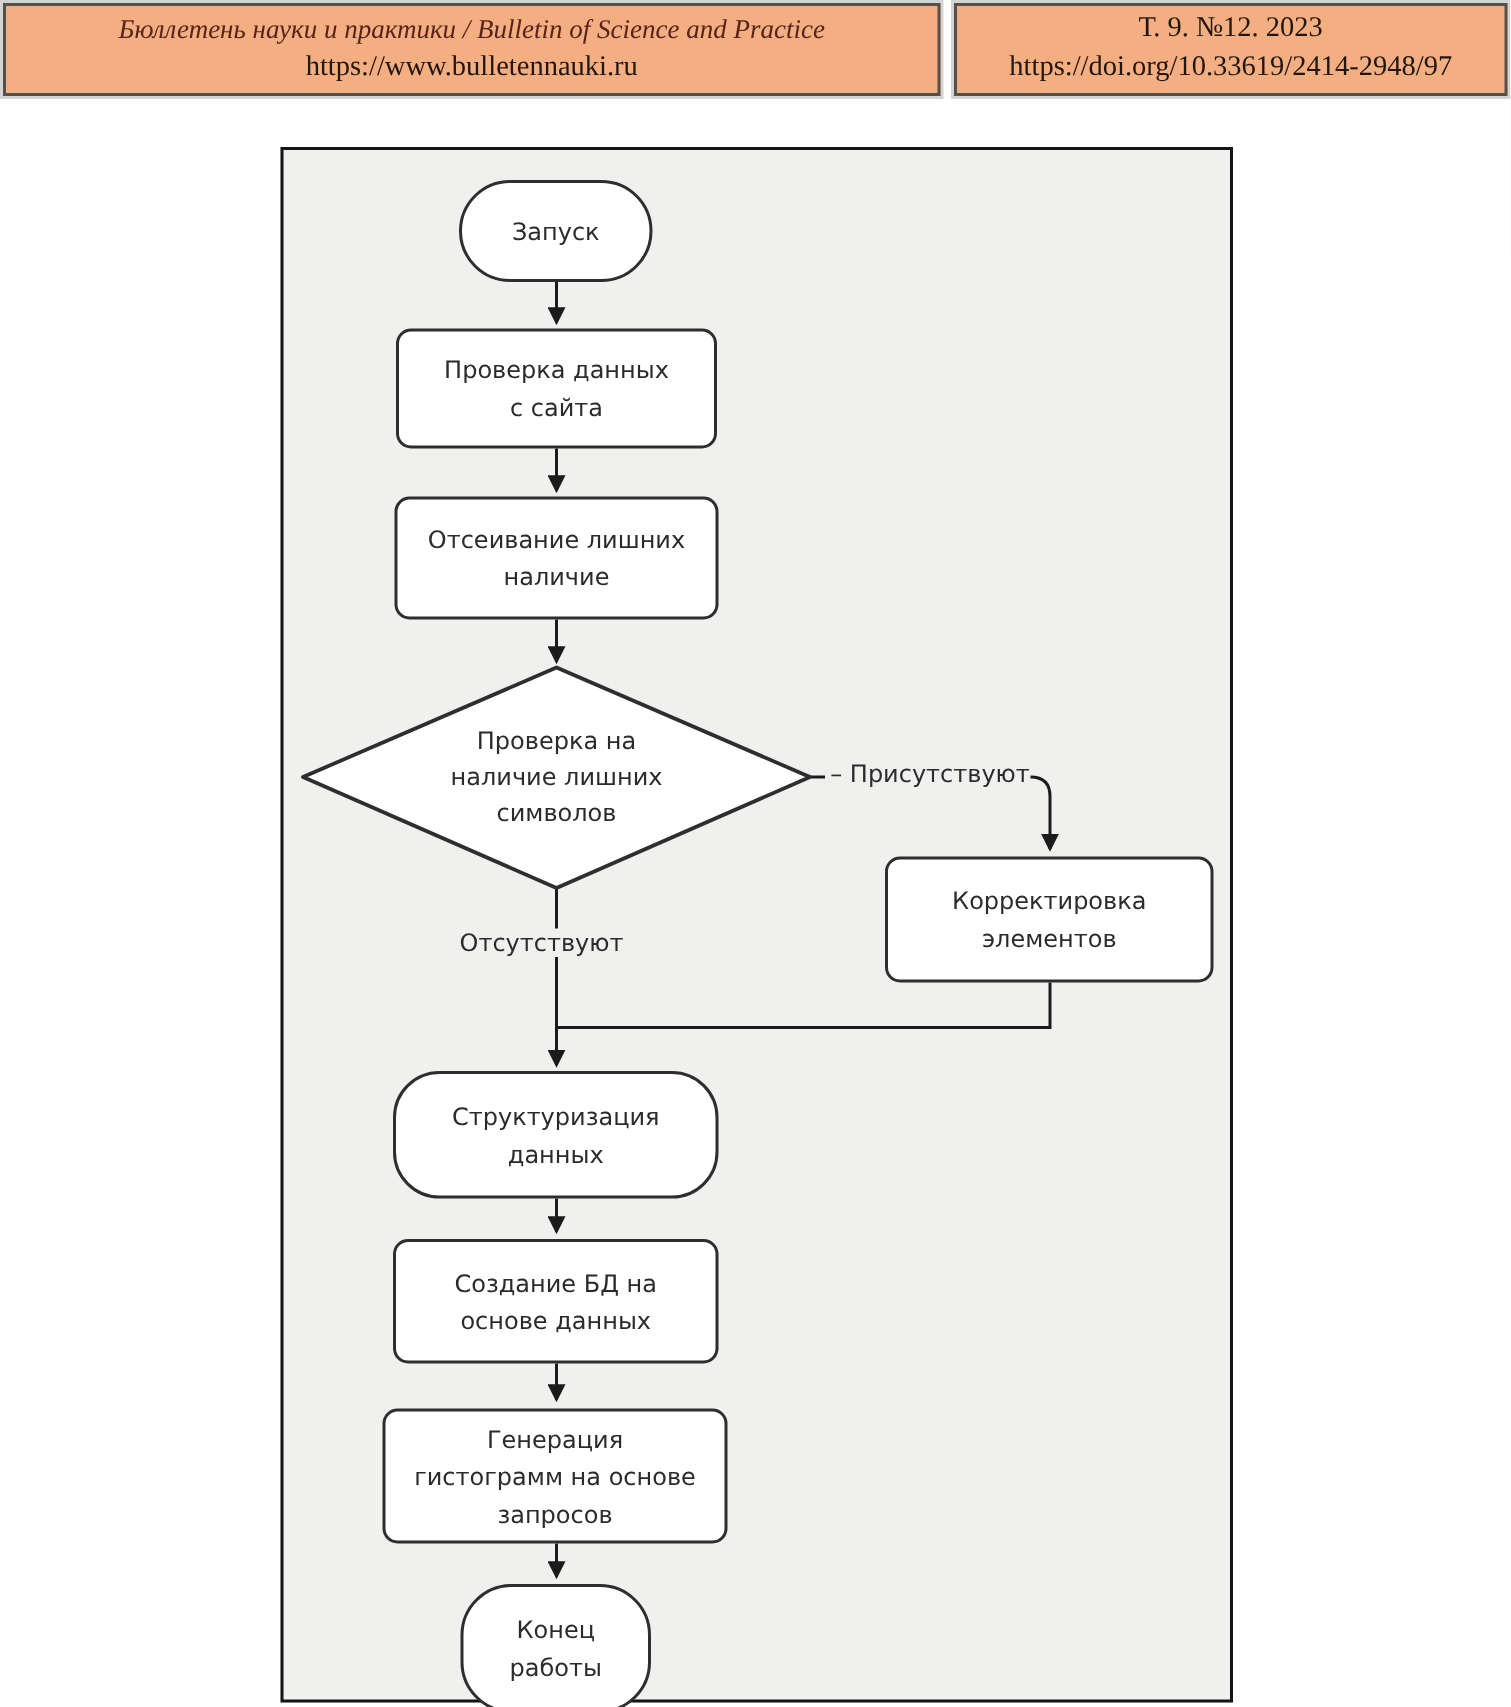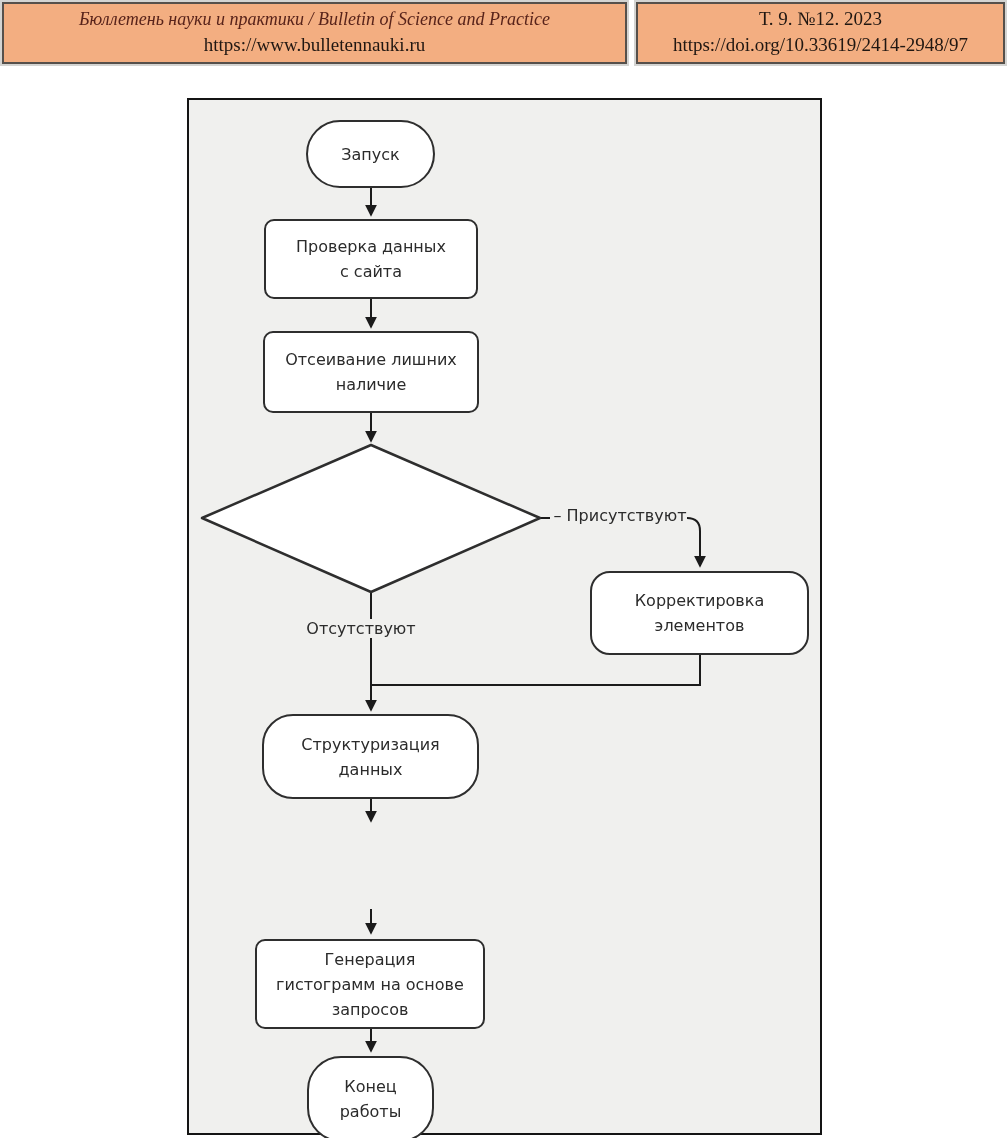--- a/index.html
+++ b/index.html
@@ -147,27 +147,32 @@
   </svg>
 
   <div class="node node-terminator" style="left:117px; top:20px; width:129px; height:68px;">Запуск</div>
 
   <div class="node node-rect" style="left:75px; top:119px; width:214px; height:80px;">Проверка данных
 с сайта</div>
 
   <div class="node node-rect" style="left:74px; top:231px; width:216px; height:82px;">Отсеивание лишних
 наличие</div>
 
+  <div class="diamond-text" style="left:62px; top:382px; width:240px;">Проверка на
+наличие лишних
+символов</div>
 
-  <div class="node node-rect" style="left:401px; top:471px; width:219px; height:84px;border-radius:20px;">Корректировка
+  <div class="node node-rect" style="left:401px; top:471px; width:219px; height:84px;">Корректировка
 элементов</div>
 
   <div class="node node-rect" style="left:73px; top:614px; width:217px; height:85px;border-radius:31px;">Структуризация
 данных</div>
 
+  <div class="node node-rect" style="left:73px; top:726px; width:217px; height:83px;">Создание БД на
+основе данных</div>
 
   <div class="node node-rect" style="left:66px; top:839px; width:230px; height:90px;">Генерация
 гистограмм на основе
 запросов</div>
 
   <div class="node node-terminator" style="left:118px; top:956px; width:127px; height:86px;">Конец
 работы</div>
 
   <div class="edge-label edge-label-absent">Отсутствуют</div>
 

